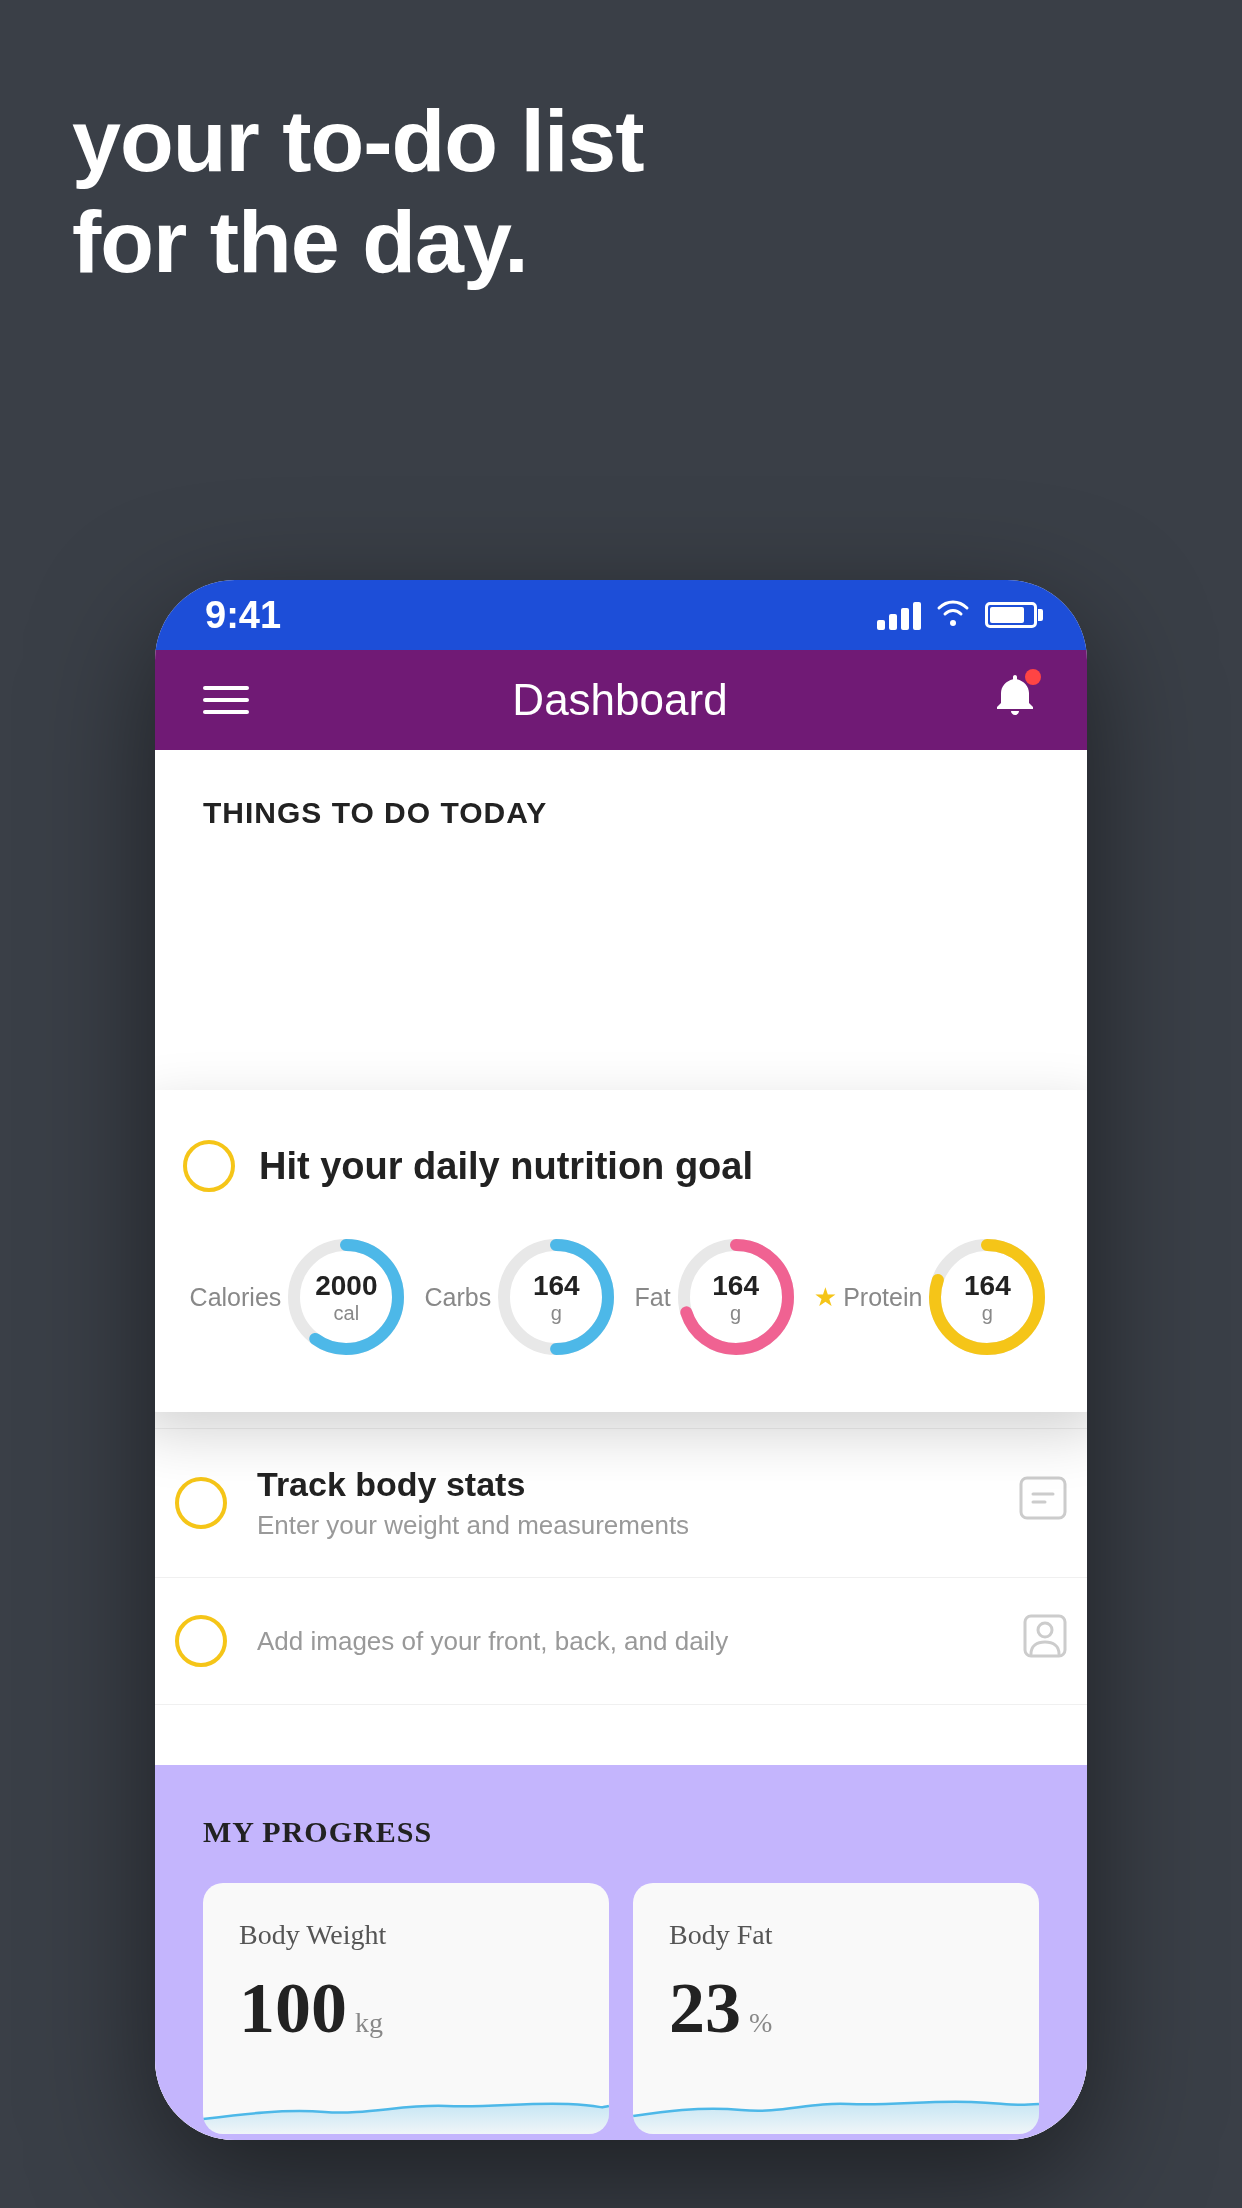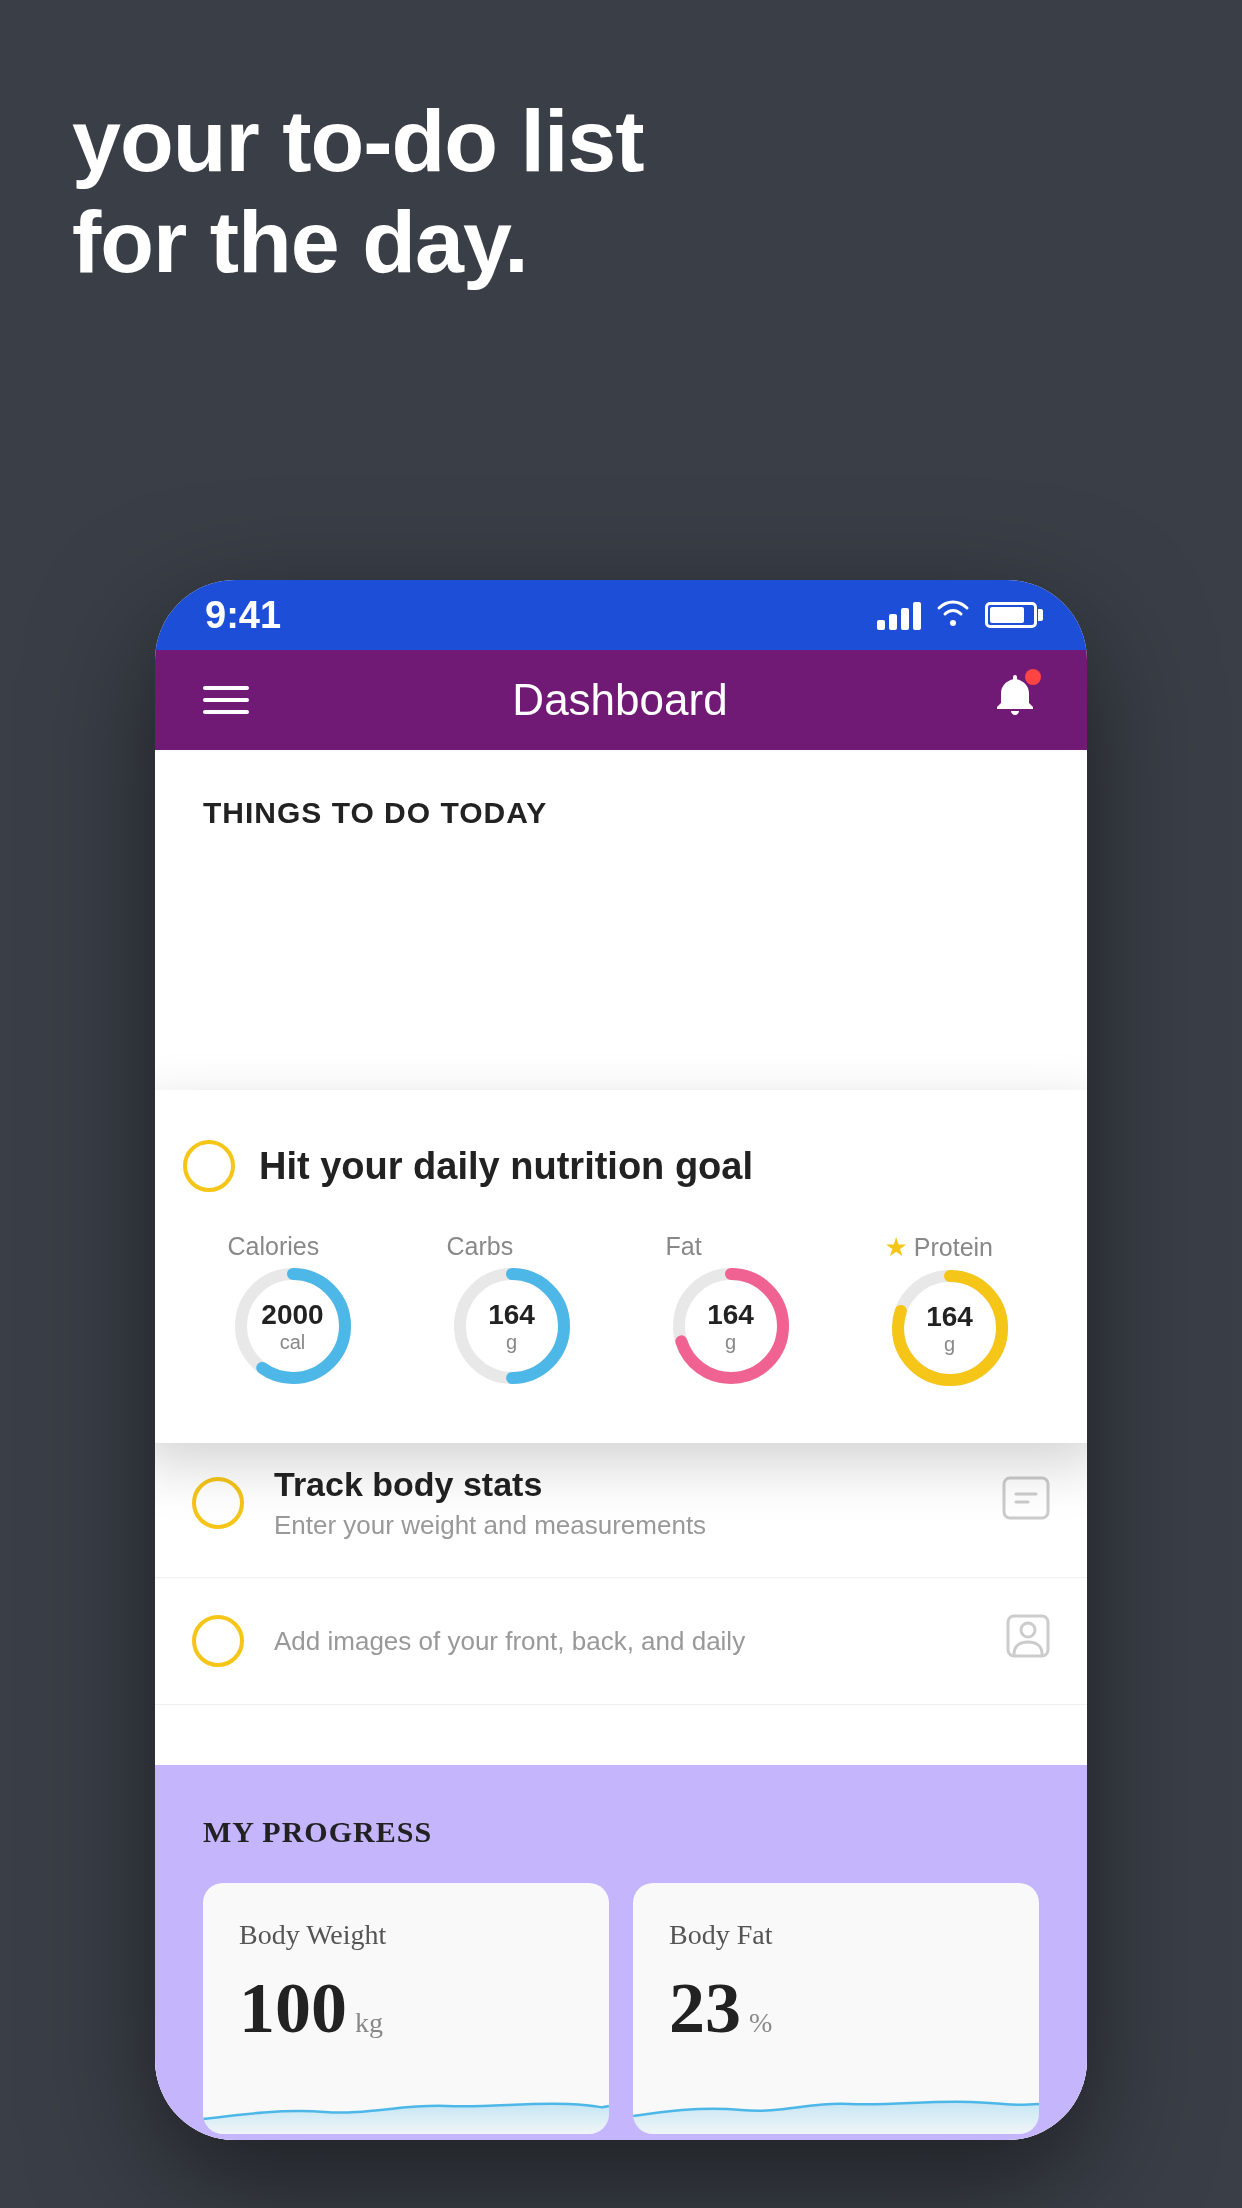--- a/index.html
+++ b/index.html
@@ -183,22 +183,21 @@
       color: #222;
     }
 
     .nutrition-circles {
       display: flex;
       justify-content: space-around;
       align-items: flex-start;
     }
     .nutrition-item {
       display: flex;
-      flex-direction: column;
-      align-items: flex-start;
+      align-items: center;
     }
     .nutrition-label {
       font-size: 25px;
       color: #888;
       display: flex;
       align-items: center;
       gap: 6px;
     }
     .star-icon {
       color: #f5c518;
@@ -233,21 +232,21 @@
     }
 
     
     .todo-list {
       background: #fff;
       margin-top: 380px;
     }
     .todo-item {
       display: flex;
       align-items: center;
-      padding: 36px 37px;
+      padding: 36px 20px;
       border-bottom: 1px solid #f0f0f0;
       gap: 30px;
     }
     .todo-circle-green {
       width: 52px;
       height: 52px;
       border-radius: 50%;
       border: 4px solid #4caf7d;
       background: transparent;
       flex-shrink: 0;

